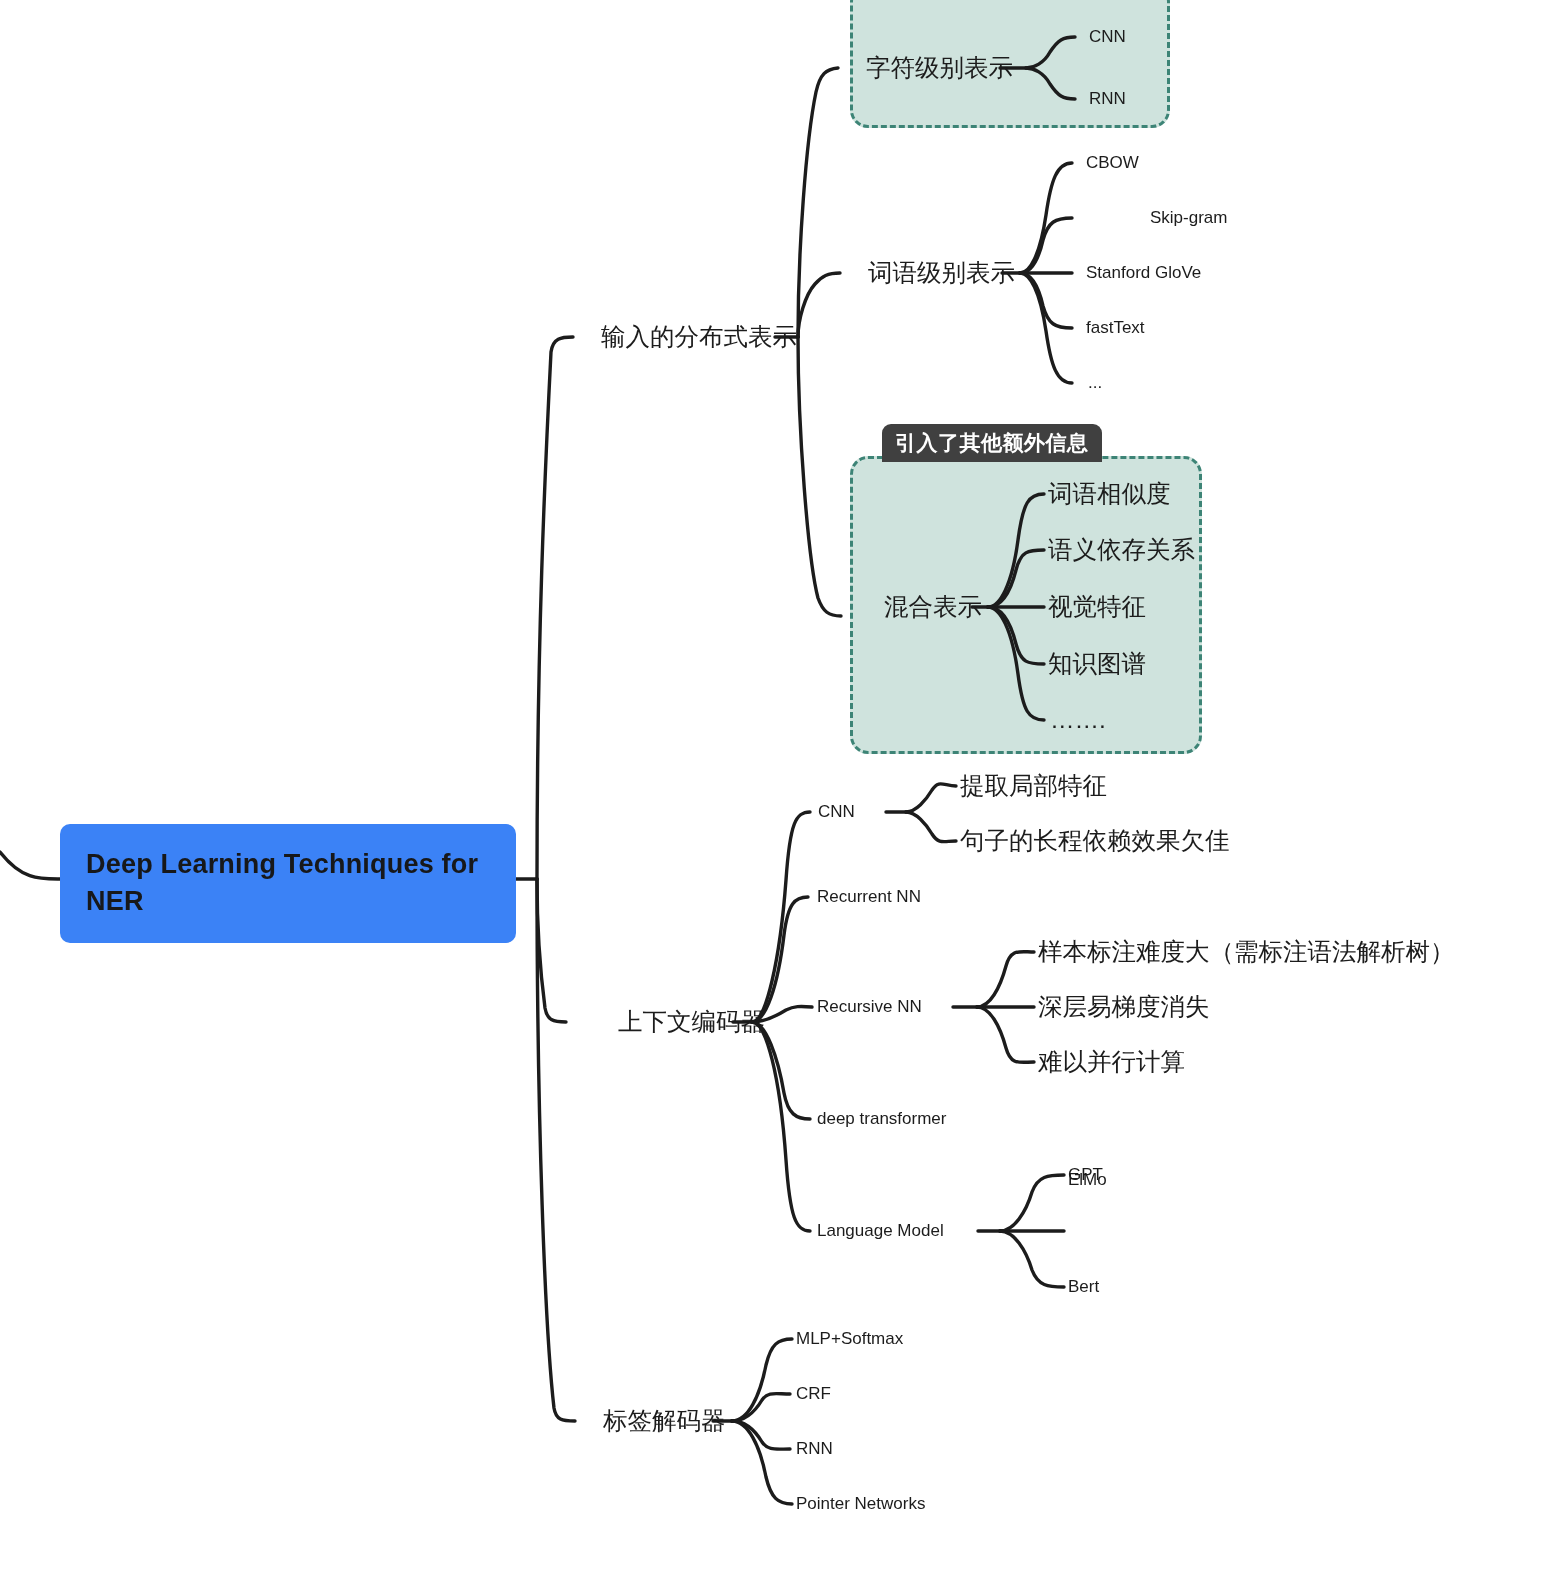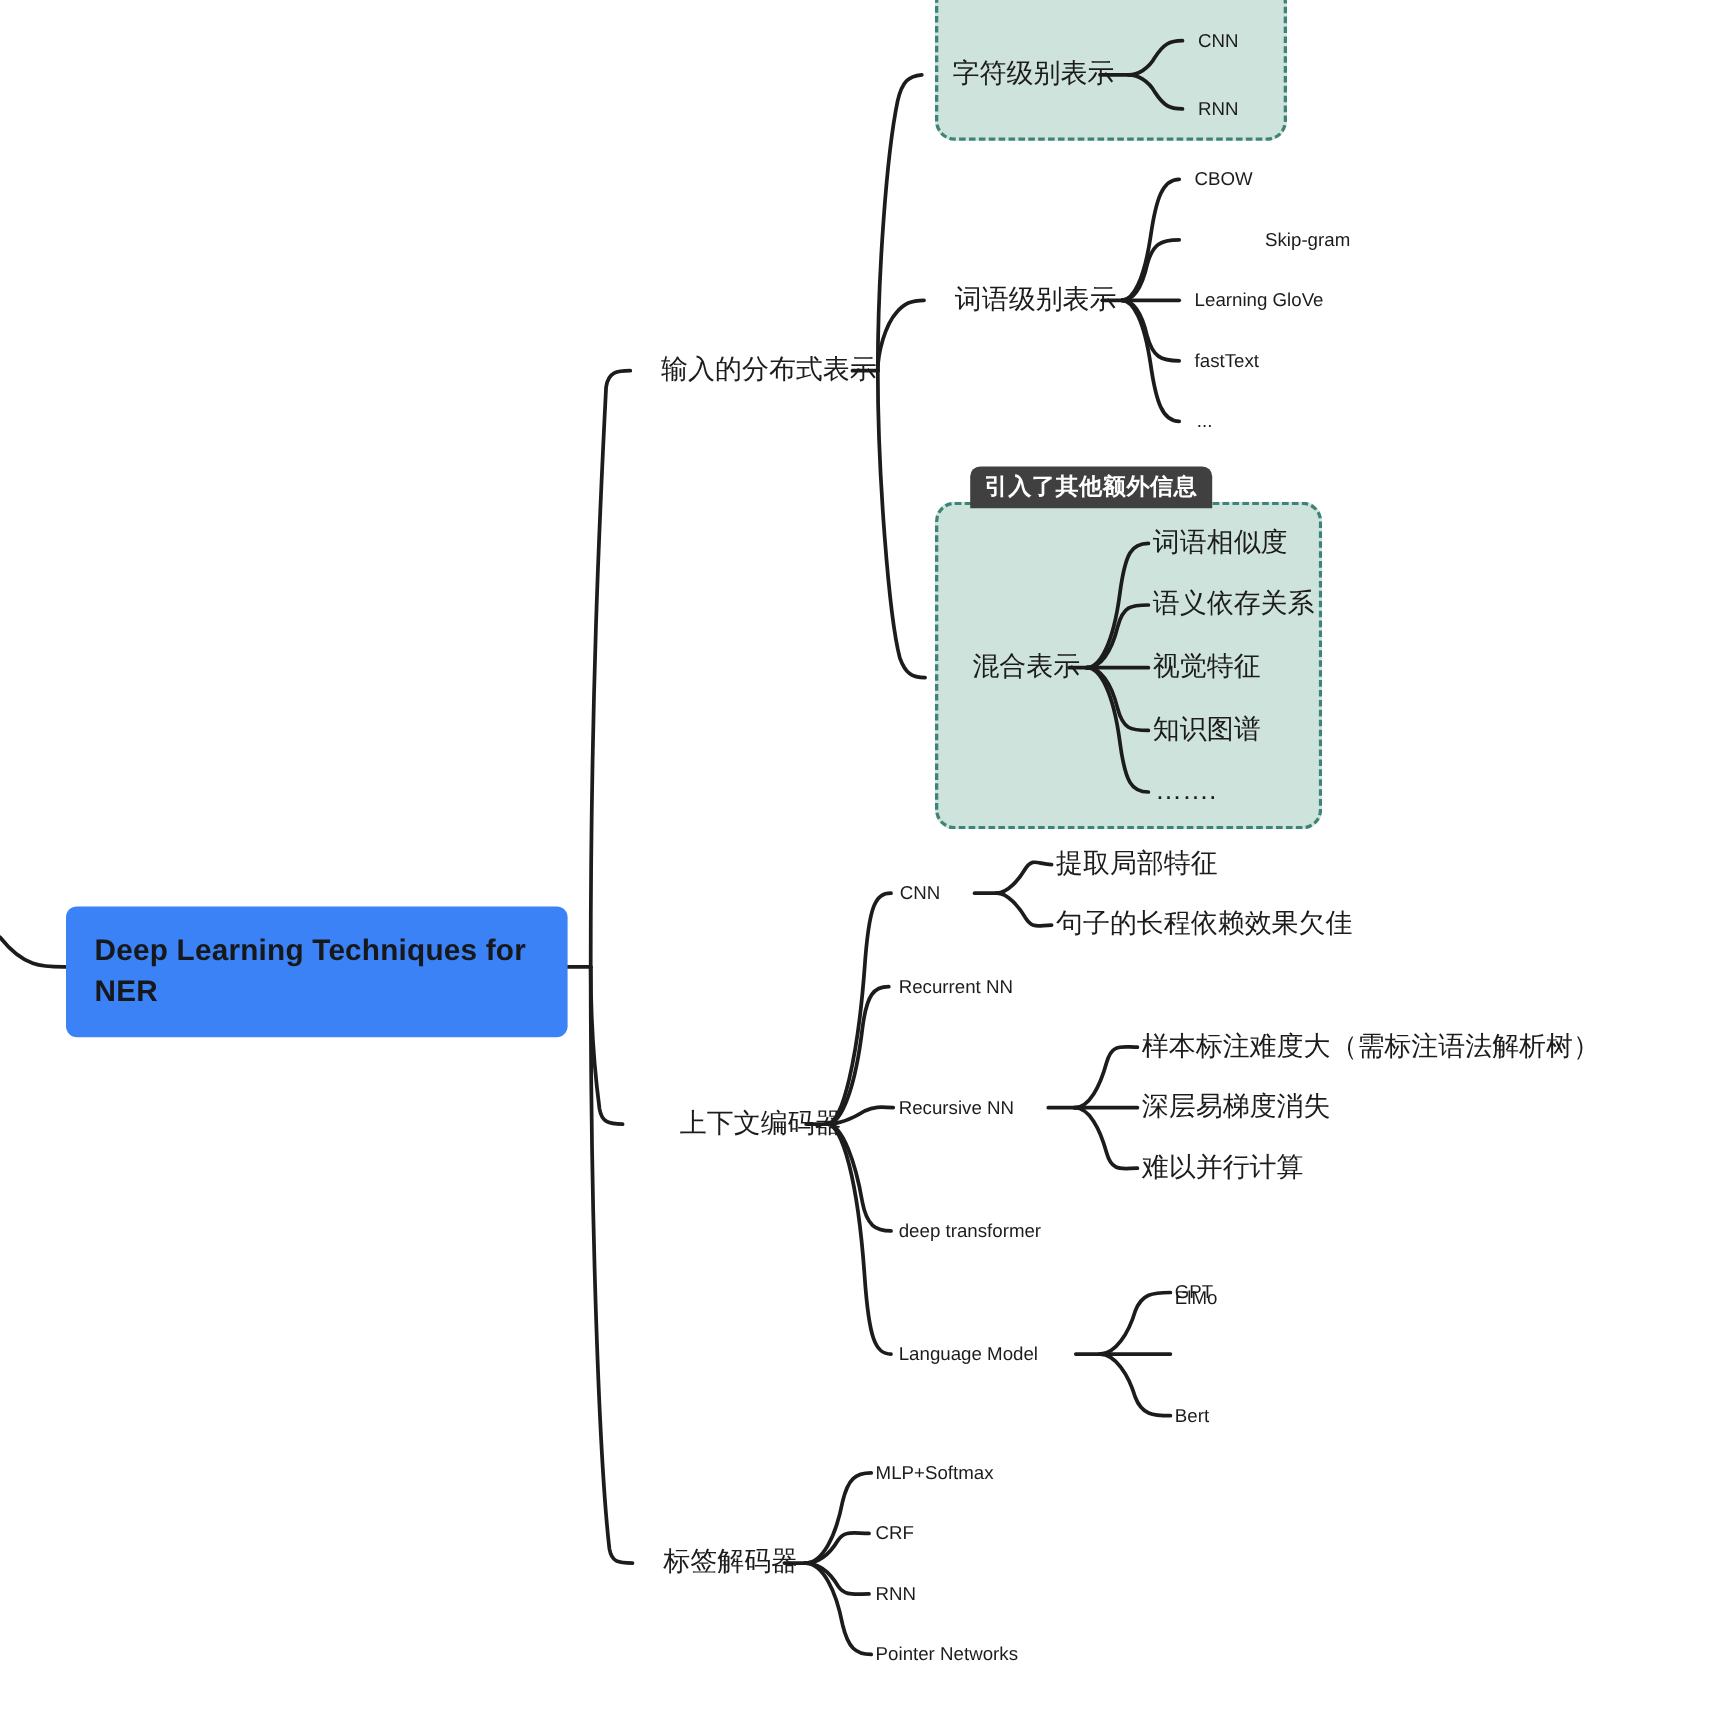--- a/index.html
+++ b/index.html
@@ -150,21 +150,21 @@
 
   <div class="node cjk" style="left:866px; top:68px;">字符级别表示</div>
   <div class="node cjk" style="left:868px; top:273px;">词语级别表示</div>
   <div class="node cjk" style="left:874px; top:607px;margin-left:10px;">混合表示</div>
 
   <div class="node" style="left:1089px; top:37px;">CNN</div>
   <div class="node" style="left:1089px; top:99px;">RNN</div>
 
   <div class="node" style="left:1086px; top:163px;">CBOW</div>
   <div class="node" style="left:1150px; top:218px;">Skip-gram</div>
-  <div class="node" style="left:1086px; top:273px;">Learning GloVe</div>
+  <div class="node" style="left:1086px; top:273px;">Stanford GloVe</div>
   <div class="node" style="left:1086px; top:328px;">fastText</div>
   <div class="node" style="left:1088px; top:383px;">...</div>
 
   <div class="node cjk" style="left:1048px; top:494px;">词语相似度</div>
   <div class="node cjk" style="left:1048px; top:550px;">语义依存关系</div>
   <div class="node cjk" style="left:1048px; top:607px;">视觉特征</div>
   <div class="node cjk" style="left:1048px; top:664px;">知识图谱</div>
   <div class="node cjk" style="left:1050px; top:720px;">…….</div>
 
   <div class="node" style="left:818px; top:812px;">CNN</div>

